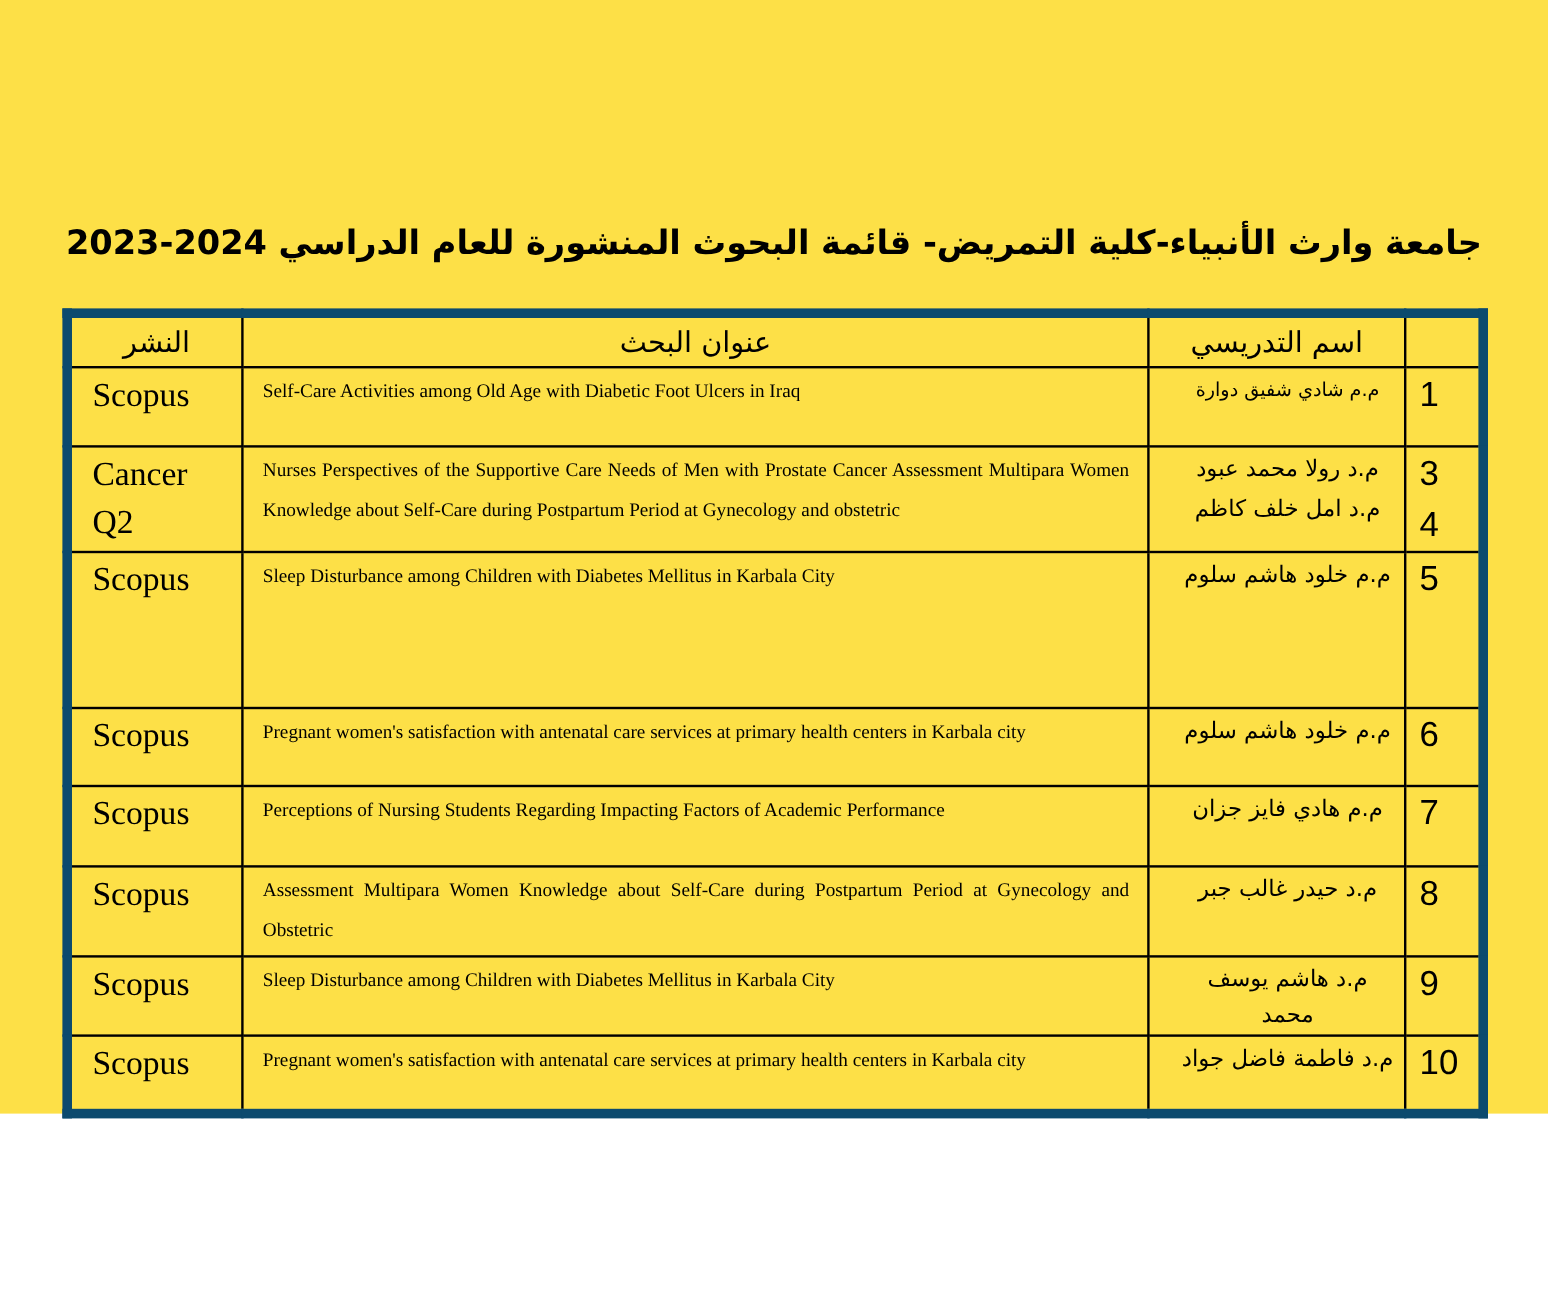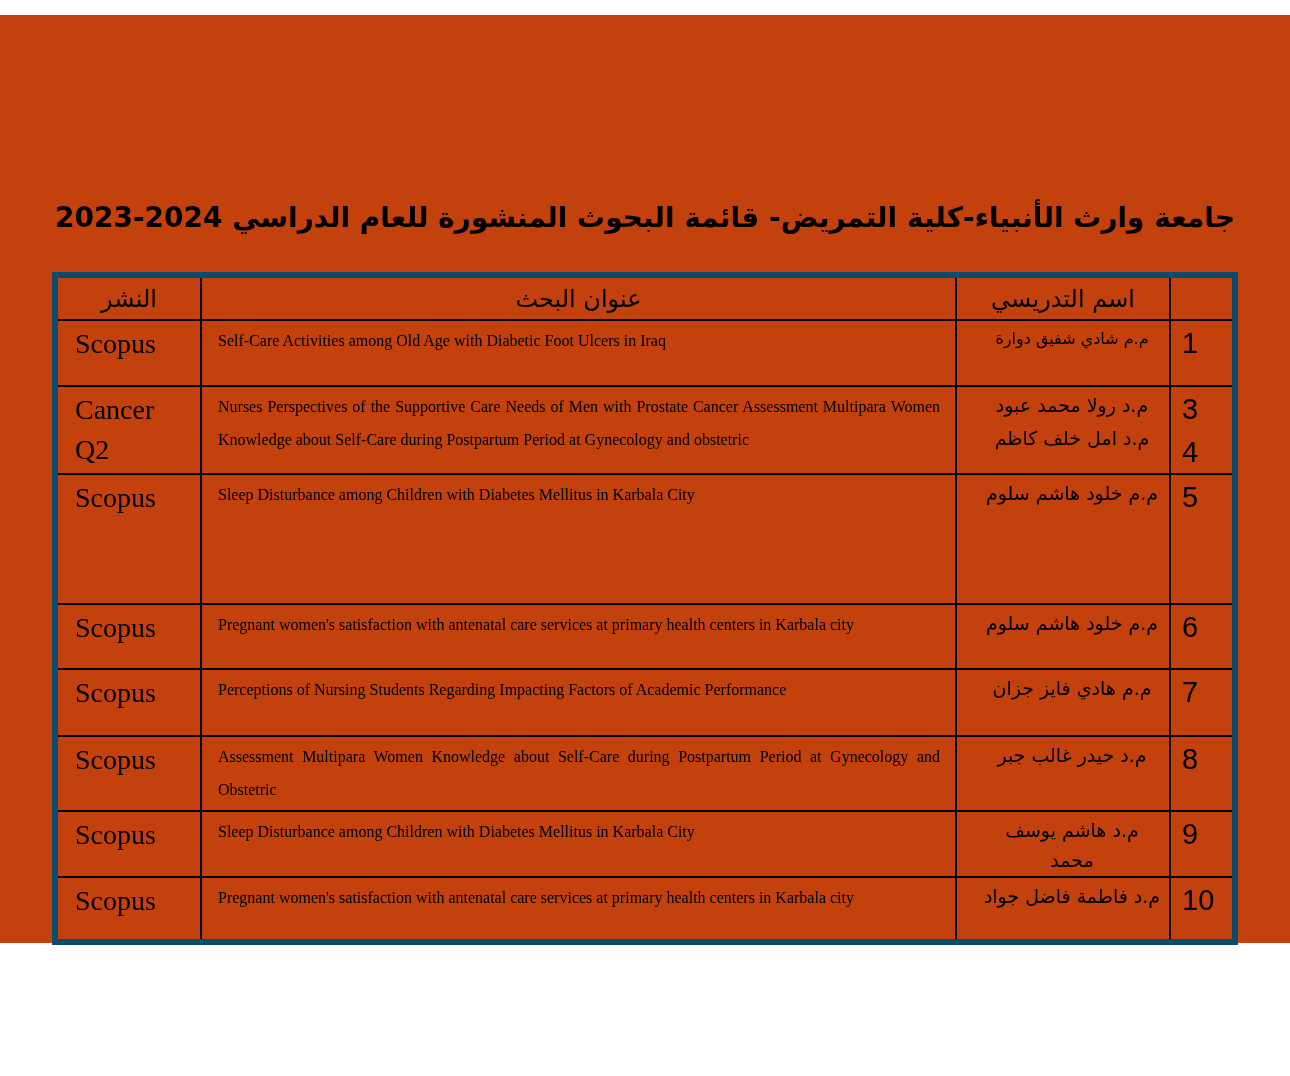--- a/index.html
+++ b/index.html
@@ -8,42 +8,41 @@
     background: #ffffff;
     width: 1290px;
     height: 1076px;
     overflow: hidden;
     font-family: "Liberation Serif", "DejaVu Sans", serif;
     color: #000000;
   }
   .page {
     width: 1290px;
     height: 928px;
-    background: #c2410c;
+    background: #fde047;
     position: relative;
-    margin-top: 15px;
   }
   .page-title {
     margin: 0;
     padding-top: 186px;
     direction: rtl;
     text-align: center;
     font-family: "DejaVu Sans", sans-serif;
     font-weight: bold;
     font-size: 28px;
     line-height: 34px;
     letter-spacing: -0.5px;
     color: #000000;
   }
   table.research-table {
     border-collapse: collapse;
     table-layout: fixed;
     width: 1180px;
     margin: 37px 0 0 52px;
-    border: 6px solid #0c4a6e;
+    border: 8px solid #0c4a6e;
   }
   .research-table td, .research-table th {
     border: 2px solid #000000;
     vertical-align: top;
     padding: 0;
     overflow: hidden;
   }
   .research-table thead tr { height: 45px; }
   .research-table thead th {
     vertical-align: middle;

